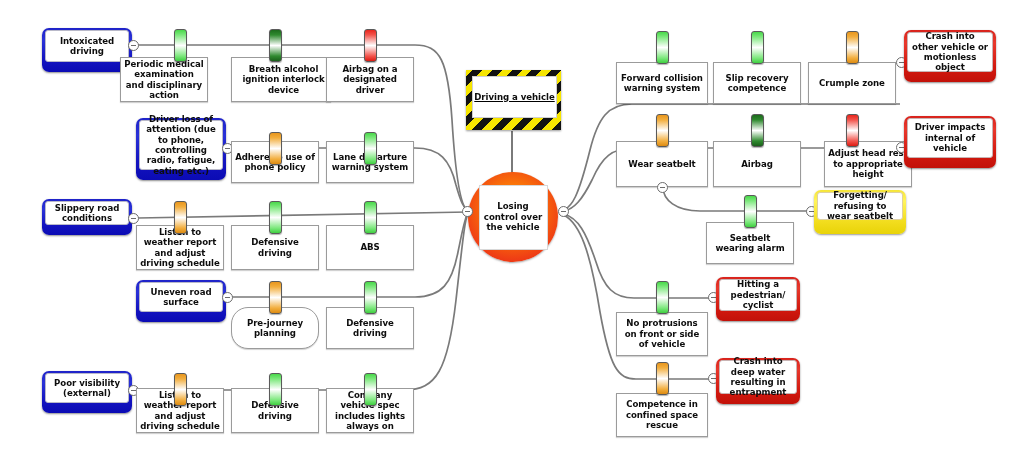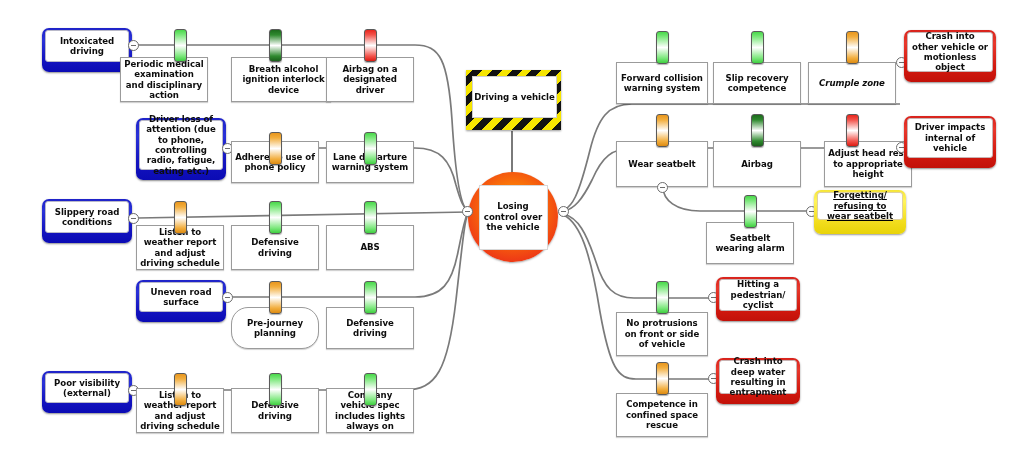--- a/index.html
+++ b/index.html
@@ -42,21 +42,20 @@
     display:flex;align-items:center;justify-content:center;text-align:center;
     padding:2px 4px;box-sizing:border-box;
   }
 
   
   .escf{
     border-radius:7px;
     background:linear-gradient(180deg,#f5e53a 0%,#fff45c 25%,#f2dd1e 72%,#e8d308 100%);
     box-shadow:0 1px 2px rgba(0,0,0,.4);
     padding:2px 3px 14px 3px;
-    text-decoration:underline;
   }
   .escf .inner{
     background:#fff;border:1px solid #ded0a0;border-radius:3px;
     width:100%;height:100%;
     display:flex;align-items:center;justify-content:center;text-align:center;
     padding:2px 4px;box-sizing:border-box;
   }
 
   
   .barrier{
@@ -76,21 +75,21 @@
   .hazard{
     position:absolute;
     background:
       repeating-linear-gradient(-45deg,#111 0 7px,#f6e500 7px 14px);
     padding:6px 6px 14px 6px;
     box-sizing:border-box;
     box-shadow:0 1px 2px rgba(0,0,0,.4);
   }
   .hazard .inner{
     background:#fff;border:1px solid #cfcfcf;width:100%;height:100%;
-    display:flex;align-items:center;justify-content:center;text-align:left;
+    display:flex;align-items:center;justify-content:center;text-align:left;text-decoration:underline;
   }
 
   
   .topevent{
     position:absolute;border-radius:50%;
     background:radial-gradient(circle at 50% 42%,#ff9b18 0%,#fb7a07 34%,#ef3d15 72%,#e32208 100%);
     display:flex;align-items:center;justify-content:center;
     box-shadow:0 1px 2px rgba(0,0,0,.35);
   }
   .topevent .inner{
@@ -201,21 +200,21 @@
   <div class="knob" style="left:222px;top:143px;"></div>
   <div class="node barrier" style="left:231px;top:141px;width:88px;height:42px;">
     <span class="lbl">Adhere to use of phone policy</span>
     </div>
   <div class="node barrier" style="left:326px;top:141px;width:88px;height:42px;">
     <span class="lbl">Lane departure warning system</span>
     </div>
   <div class="gate g-orange" style="left:269px;top:132px;"></div>
   <div class="gate g-green" style="left:364px;top:132px;"></div>
 
-  <div class="node threat" style="left:42px;top:199px;width:90px;height:44px;">
+  <div class="node threat" style="left:42px;top:199px;width:90px;height:36px;">
     <div class="inner">
       <span class="lbl">Slippery road conditions</span>
     </div>
   </div>
   <div class="knob" style="left:128px;top:213px;"></div>
   <div class="node barrier" style="left:136px;top:225px;width:88px;height:45px;">
     <span class="lbl">Listen to weather report and adjust driving schedule</span>
     </div>
   <div class="node barrier" style="left:231px;top:225px;width:88px;height:45px;">
     <span class="lbl">Defensive driving</span>
@@ -260,21 +259,21 @@
   <div class="gate g-orange" style="left:174px;top:373px;"></div>
   <div class="gate g-green" style="left:269px;top:373px;"></div>
   <div class="gate g-green" style="left:364px;top:373px;"></div>
 
   <div class="node barrier" style="left:616px;top:62px;width:92px;height:42px;">
     <span class="lbl">Forward collision warning system</span>
     </div>
   <div class="node barrier" style="left:713px;top:62px;width:88px;height:42px;">
     <span class="lbl">Slip recovery competence</span>
     </div>
-  <div class="node barrier" style="left:808px;top:62px;width:88px;height:42px;font-style:italic;">
+  <div class="node barrier" style="left:808px;top:62px;width:88px;height:42px;">
     <span class="lbl">Crumple zone</span>
     </div>
   <div class="gate g-green" style="left:656px;top:31px;"></div>
   <div class="gate g-green" style="left:751px;top:31px;"></div>
   <div class="gate g-orange" style="left:846px;top:31px;"></div>
   <div class="knob" style="left:896px;top:57px;"></div>
   <div class="node consq" style="left:904px;top:30px;width:92px;height:52px;">
     <div class="inner">
       <span class="lbl">Crash into other vehicle or motionless object</span>
     </div>

